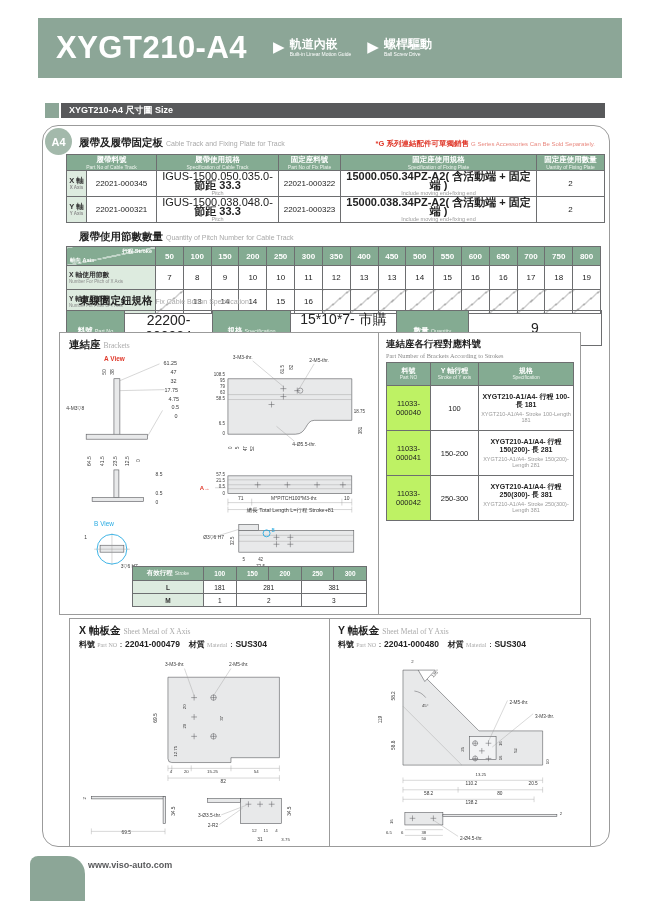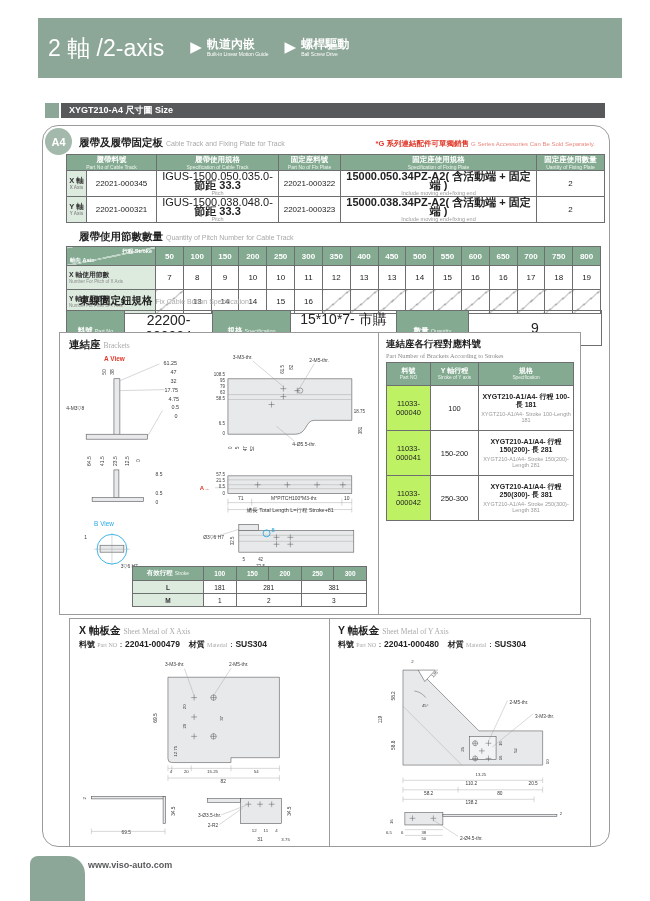--- a/index.html
+++ b/index.html
@@ -105,21 +105,21 @@
   .corner-block{position:absolute;left:30px;top:856px;width:55px;height:45px;background:#8ca697;
       border-radius:8px 18px 0 0;}
   .footer-url{position:absolute;left:88px;top:860px;font-size:9px;font-weight:bold;color:#595a5c;}
 </style>
 </head>
 <body>
 
 <div class="page">
 
   <header class="band">
-    <span class="subtitle">2 軸 /2-axis</span>
+    <span class="title">XYGT210-A4</span>
     <div class="badges">
       <div class="badge">
         <span class="tri">▶</span>
         <div>
           <div class="zh">軌道內嵌</div>
           <div class="en">Built-in Linear Motion Guide</div>
         </div>
       </div>
       <div class="badge">
         <span class="tri">▶</span>

